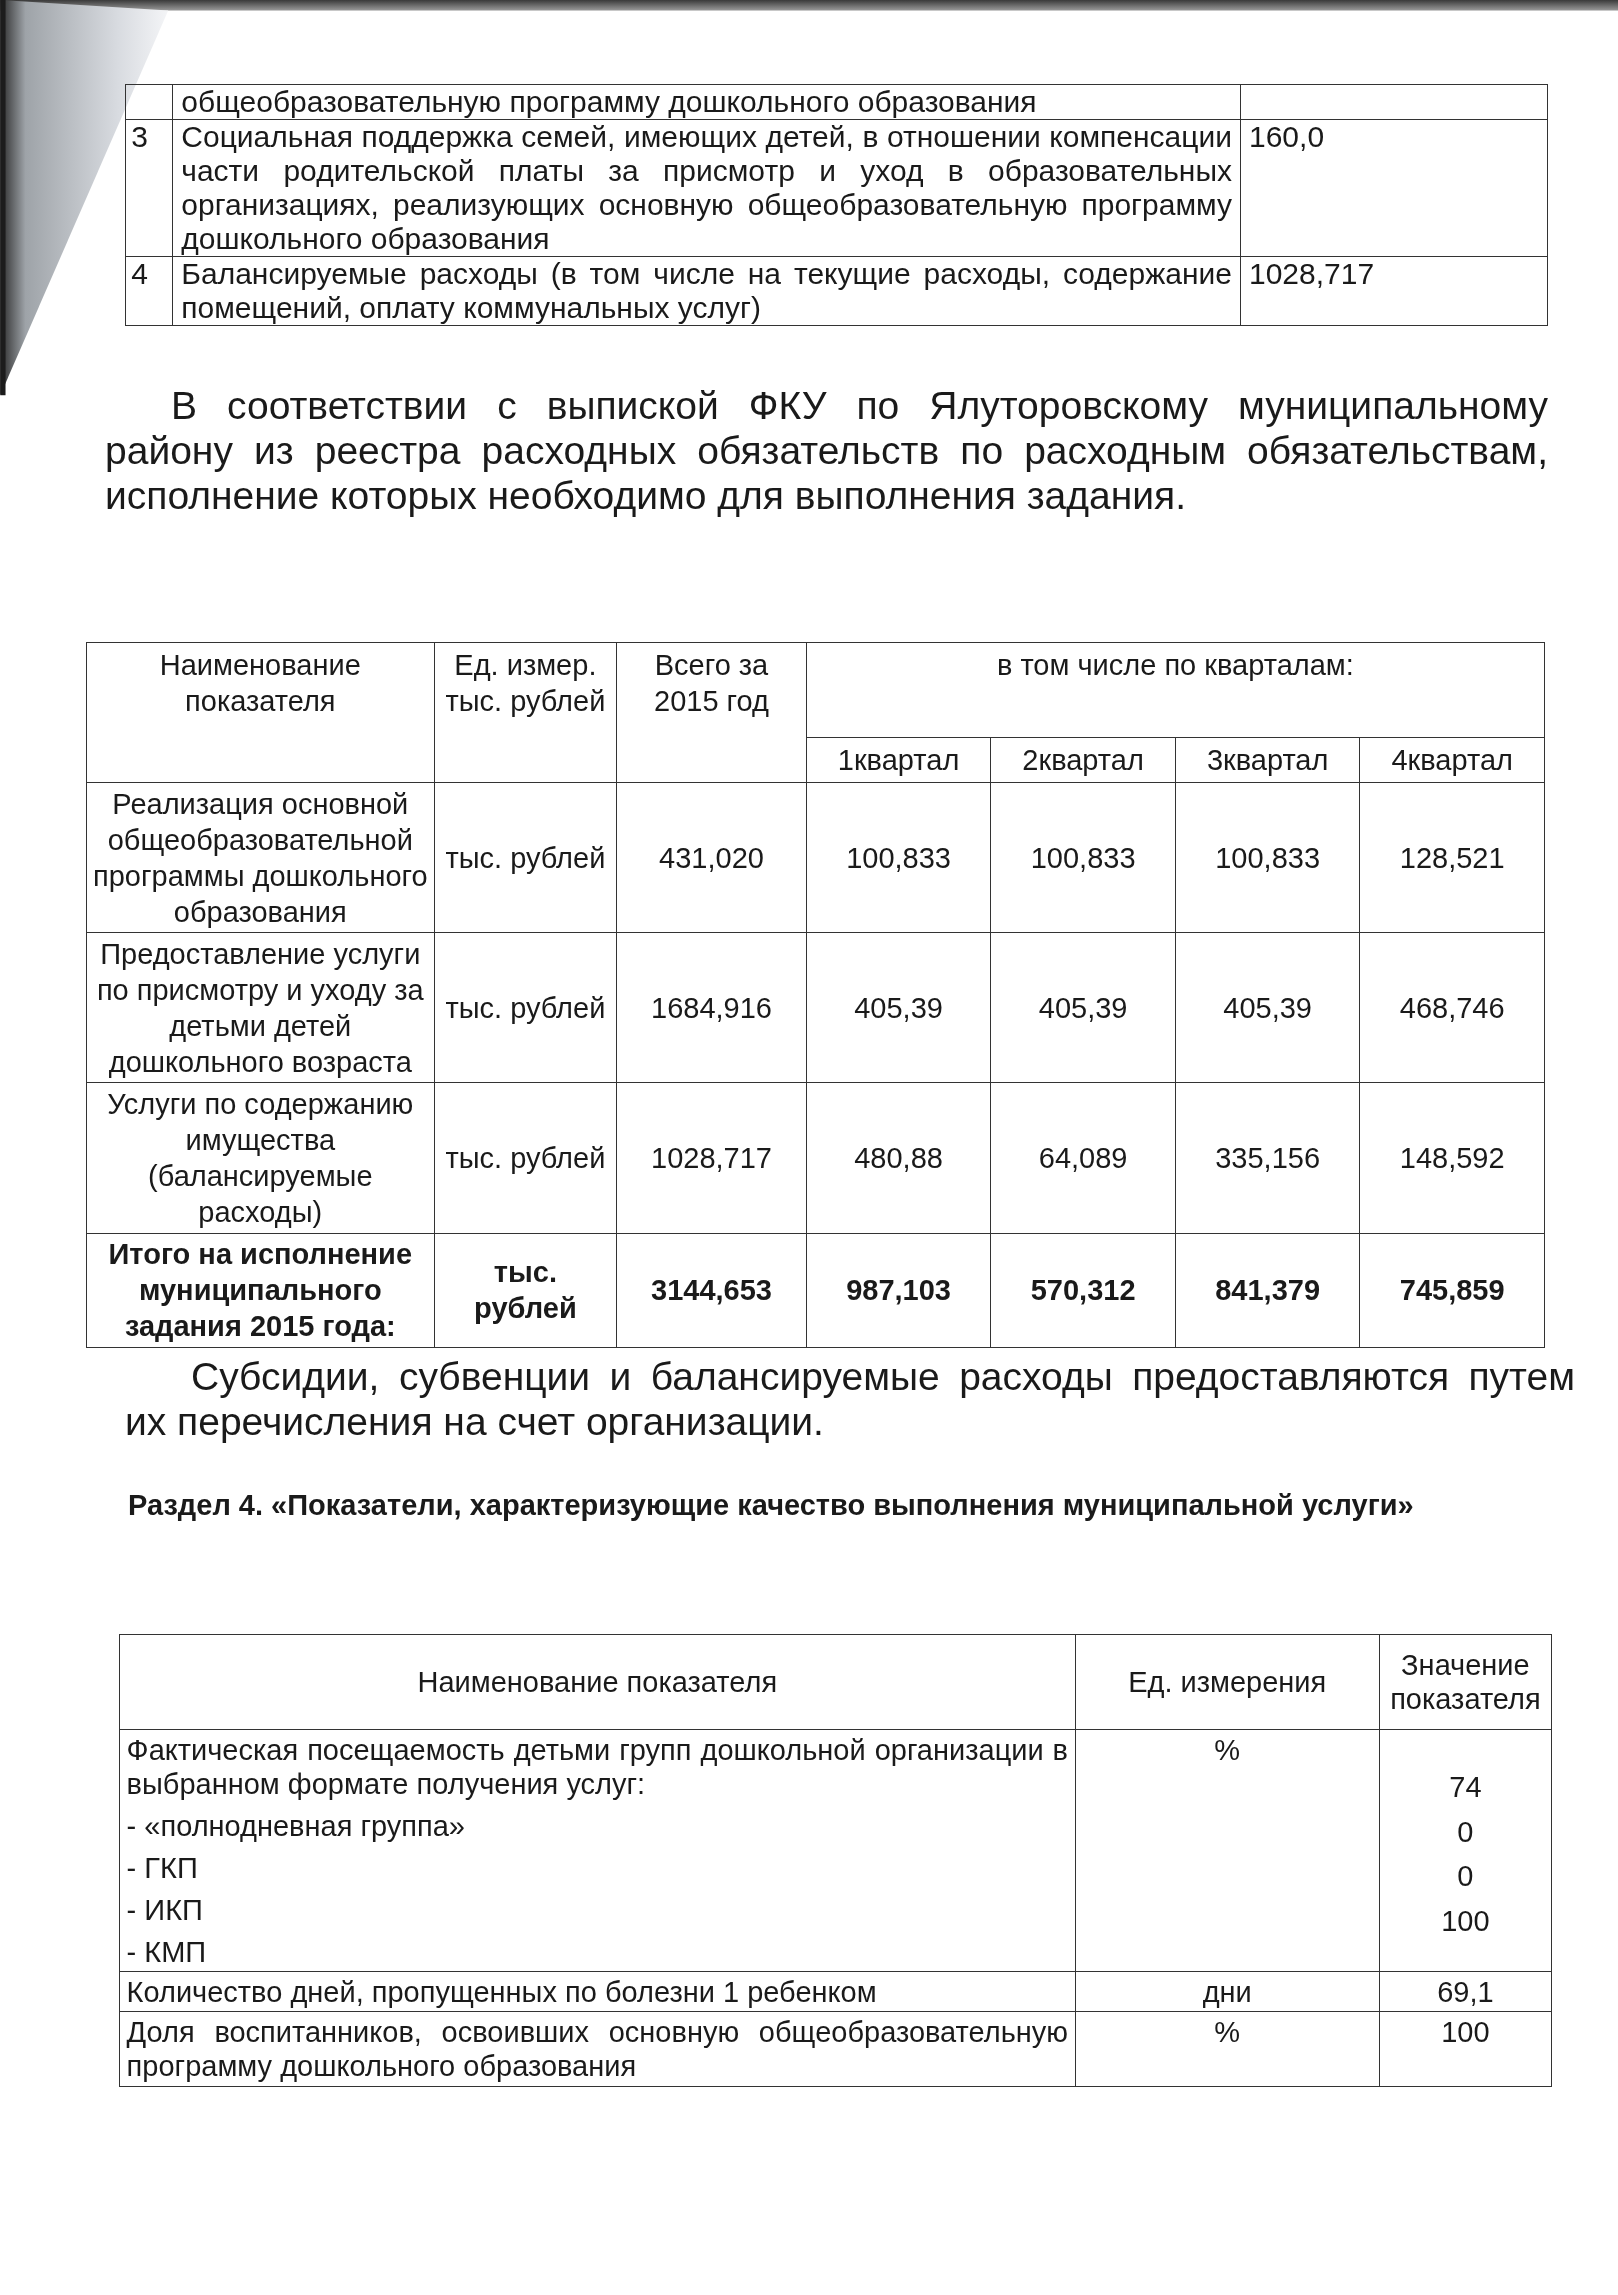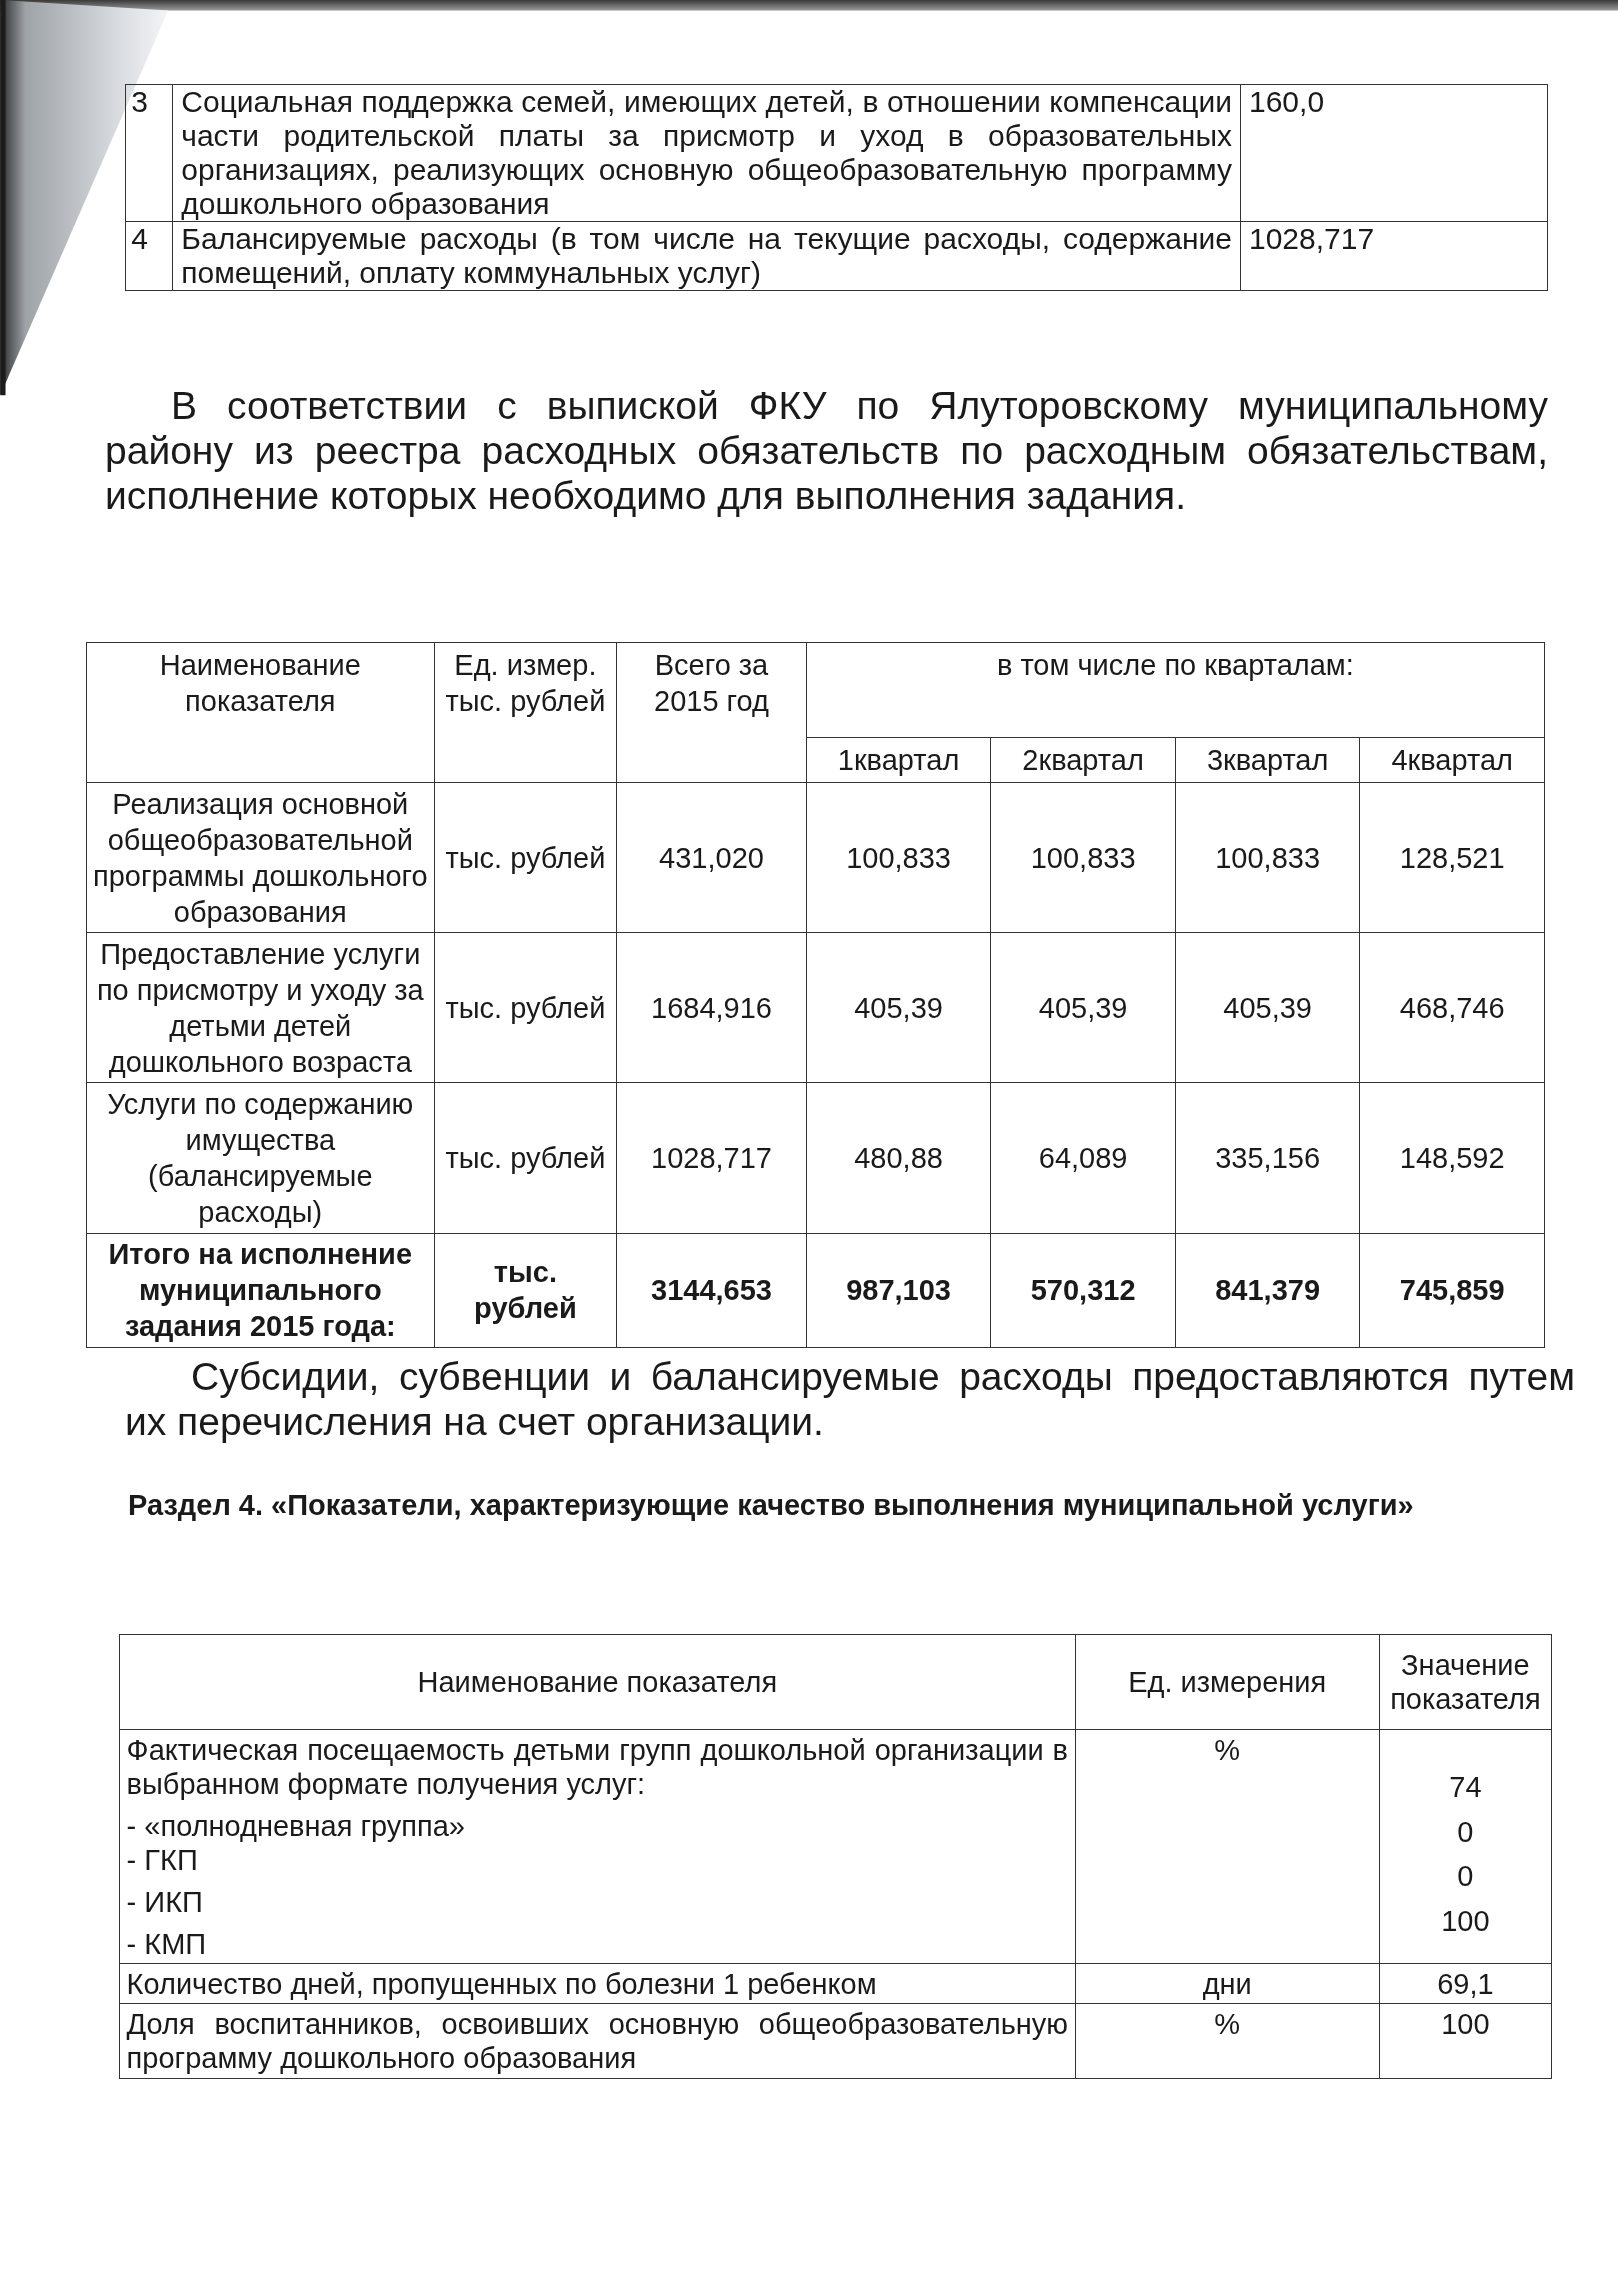--- a/index.html
+++ b/index.html
@@ -51,20 +51,25 @@
   </defs>
   <rect x="0" y="0" width="2457" height="16" fill="url(#topbar)"></rect>
   <polygon points="0,0 255,16 0,600" fill="url(#fold)"></polygon>
   <rect x="0" y="0" width="8" height="600" fill="#1c1c1c"></rect>
 </svg>
 
 <div class="page">
 
   <table class="t1">
     <tbody>
+        <tr>
+      <td class="num"></td>
+      <td class="txt">общеобразовательную программу дошкольного образования</td>
+      <td class="val"></td>
+    </tr>
     <tr>
       <td class="num">3</td>
       <td class="txt">Социальная поддержка семей, имеющих детей, в отношении компенсации части родительской платы за присмотр и уход в образовательных организациях, реализующих основную общеобразовательную программу дошкольного образования</td>
       <td class="val">160,0</td>
     </tr>
     <tr>
       <td class="num">4</td>
       <td class="txt">Балансируемые расходы (в том числе на текущие расходы, содержание помещений, оплату коммунальных услуг)</td>
       <td class="val">1028,717</td>
     </tr>
@@ -135,21 +140,21 @@
     <tbody>
         <tr class="hdr">
       <td>Наименование показателя</td>
       <td class="unit">Ед. измерения</td>
       <td class="val">Значение показателя</td>
     </tr>
     <tr>
       <td class="name">
         <span class="sub-line">Фактическая посещаемость детьми групп дошкольной организации в выбранном формате получения услуг:</span>
         <span class="sub-line" style="margin-top:8px;">- «полнодневная группа»</span>
-        <span class="sub-line" style="">- ГКП</span>
+        <span class="sub-line" style="margin-top:8px;">- ГКП</span>
         <span class="sub-line" style="margin-top:8px;">- ИКП</span>
         <span class="sub-line" style="margin-top:8px;">- КМП</span>
       </td>
       <td class="unit">%</td>
       <td class="val" style="padding-top:40px;">
         <span class="sub-line" style="margin-bottom:10.5px;">74</span>
         <span class="sub-line" style="margin-bottom:10.5px;">0</span>
         <span class="sub-line" style="margin-bottom:10.5px;">0</span>
         <span class="sub-line">100</span>
       </td>

